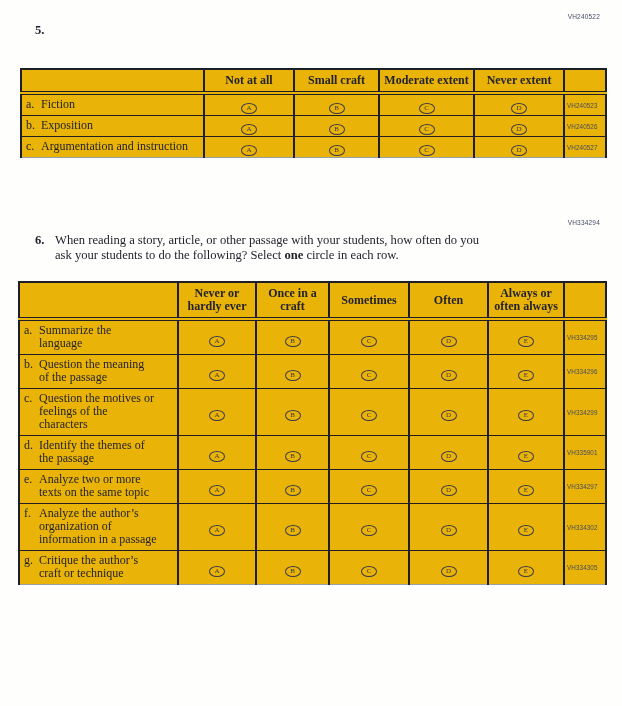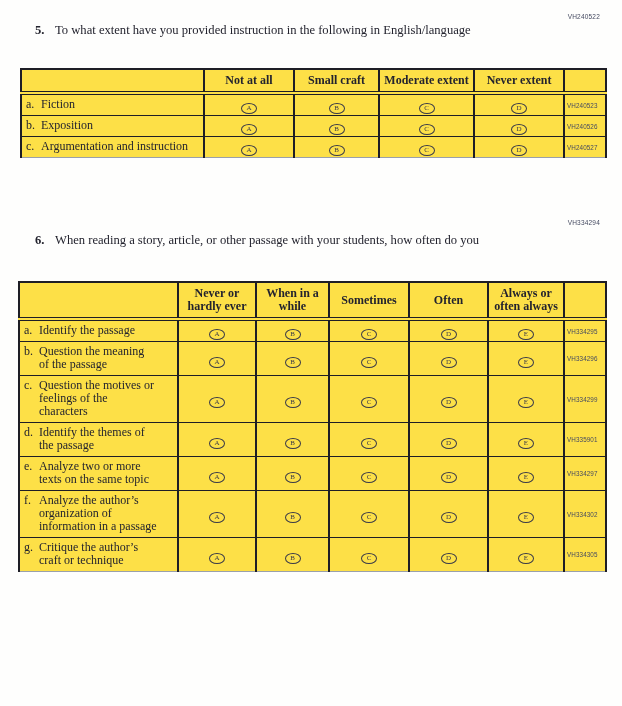--- a/index.html
+++ b/index.html
@@ -13,21 +13,21 @@
     font-family:"Liberation Sans", sans-serif; font-size:6.5px;
     color:#454a61; letter-spacing:.2px;
   }
   .question { position:absolute; left:35px; display:flex; font-size:12.6px; line-height:14.8px; }
   .qnum  { font-weight:bold; width:20px; flex:none; }
   .qtext div { white-space:nowrap; }
   .qtext b { font-weight:bold; }
 
   table.grid {
     position:absolute; border-collapse:collapse; table-layout:fixed;
-    background:#fde047; border:2px solid #1e1e26; border-bottom:1.5px solid #9aa0aa;
+    background:#eab308; border:2px solid #1e1e26; border-bottom:1.5px solid #9aa0aa;
   }
   .grid th, .grid td { border-left:2px solid #1e1e26; }
   .grid th:first-child, .grid td:first-child { border-left:none; }
   .grid thead th {
     border-bottom:4px double #1e1e26; font-size:12px; font-weight:bold;
     text-align:center; vertical-align:middle; padding:4px 2px; line-height:13px;
   }
   .grid tbody td { border-top:1px solid #1e1e26; vertical-align:middle; }
   .grid tbody tr:first-child td { border-top:none; }
 
@@ -51,21 +51,20 @@
 </head>
 <body>
 
 <div class="page">
 
   <div class="qcode" style="top:13px;">VH240522</div>
 
   <div class="question" style="top:23px;">
     <span class="qnum">5.</span>
     <span class="qtext">
-      <div>To what extent have you provided instruction in the following in English/language</div>
     </span>
   </div>
 
   <table class="grid t1" style="left:20px; top:68px; width:585px;">
     <colgroup>
       <col style="width:183px">
         <col style="width:90px">
         <col style="width:85px">
       <col style="width:95px">
         <col style="width:90px">
@@ -123,50 +122,51 @@
       </tr>
     </tbody>
   </table>
 
   <div class="qcode" style="top:219px;">VH334294</div>
 
   <div class="question" style="top:233px;">
     <span class="qnum">6.</span>
     <span class="qtext">
       <div>When reading a story, article, or other passage with your students, how often do you</div>
+      <div><span>ask your students to do the following? Select </span><b>one</b><span> circle in each row.</span></div>
     </span>
   </div>
 
   <table class="grid t2" style="left:18px; top:281px; width:587px;">
     <colgroup>
       <col style="width:159px">
         <col style="width:78px">
         <col style="width:73px">
       <col style="width:80px">
         <col style="width:79px">
         <col style="width:76px">
         <col style="width:42px">
     </colgroup>
     <thead>
       <tr>
         <th></th>
         <th>Never or hardly ever</th>
-        <th>When in a while</th>
+        <th>Once in a craft</th>
         <th>Sometimes</th>
         <th>Often</th>
         <th>Always or often always</th>
         <th></th>
       </tr>
     </thead>
     <tbody>
       <tr>
         <td>
             <div class="lbl">
               <span class="ltr">a.</span>
-              <span class="txt">Identify the passage</span>
+              <span class="txt">Summarize the language</span>
             </div>
           </td>
         <td class="opt"><span class="bubble">A</span></td>
         <td class="opt"><span class="bubble">B</span></td>
         <td class="opt"><span class="bubble">C</span></td>
         <td class="opt"><span class="bubble">D</span></td>
         <td class="opt"><span class="bubble">E</span></td>
         <td class="code-cell">VH334295</td>
       </tr>
       <tr>

